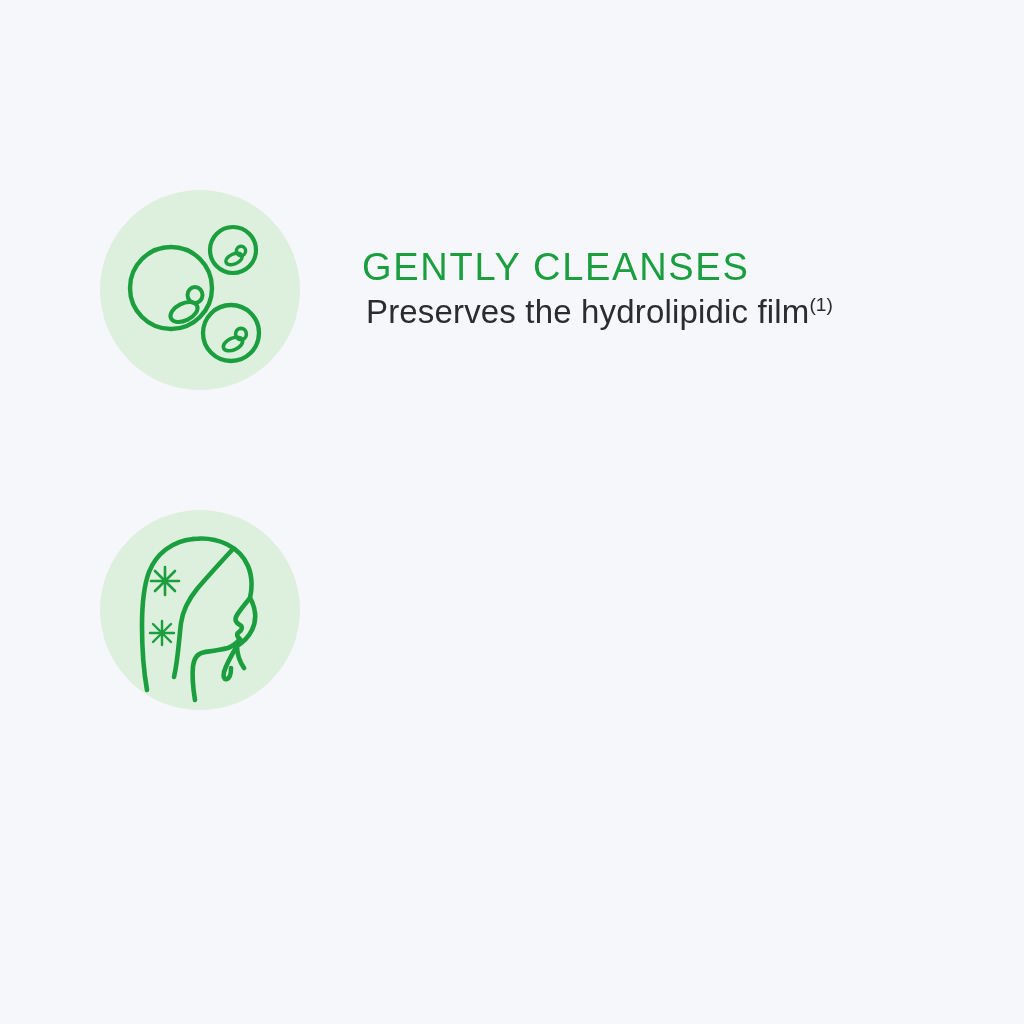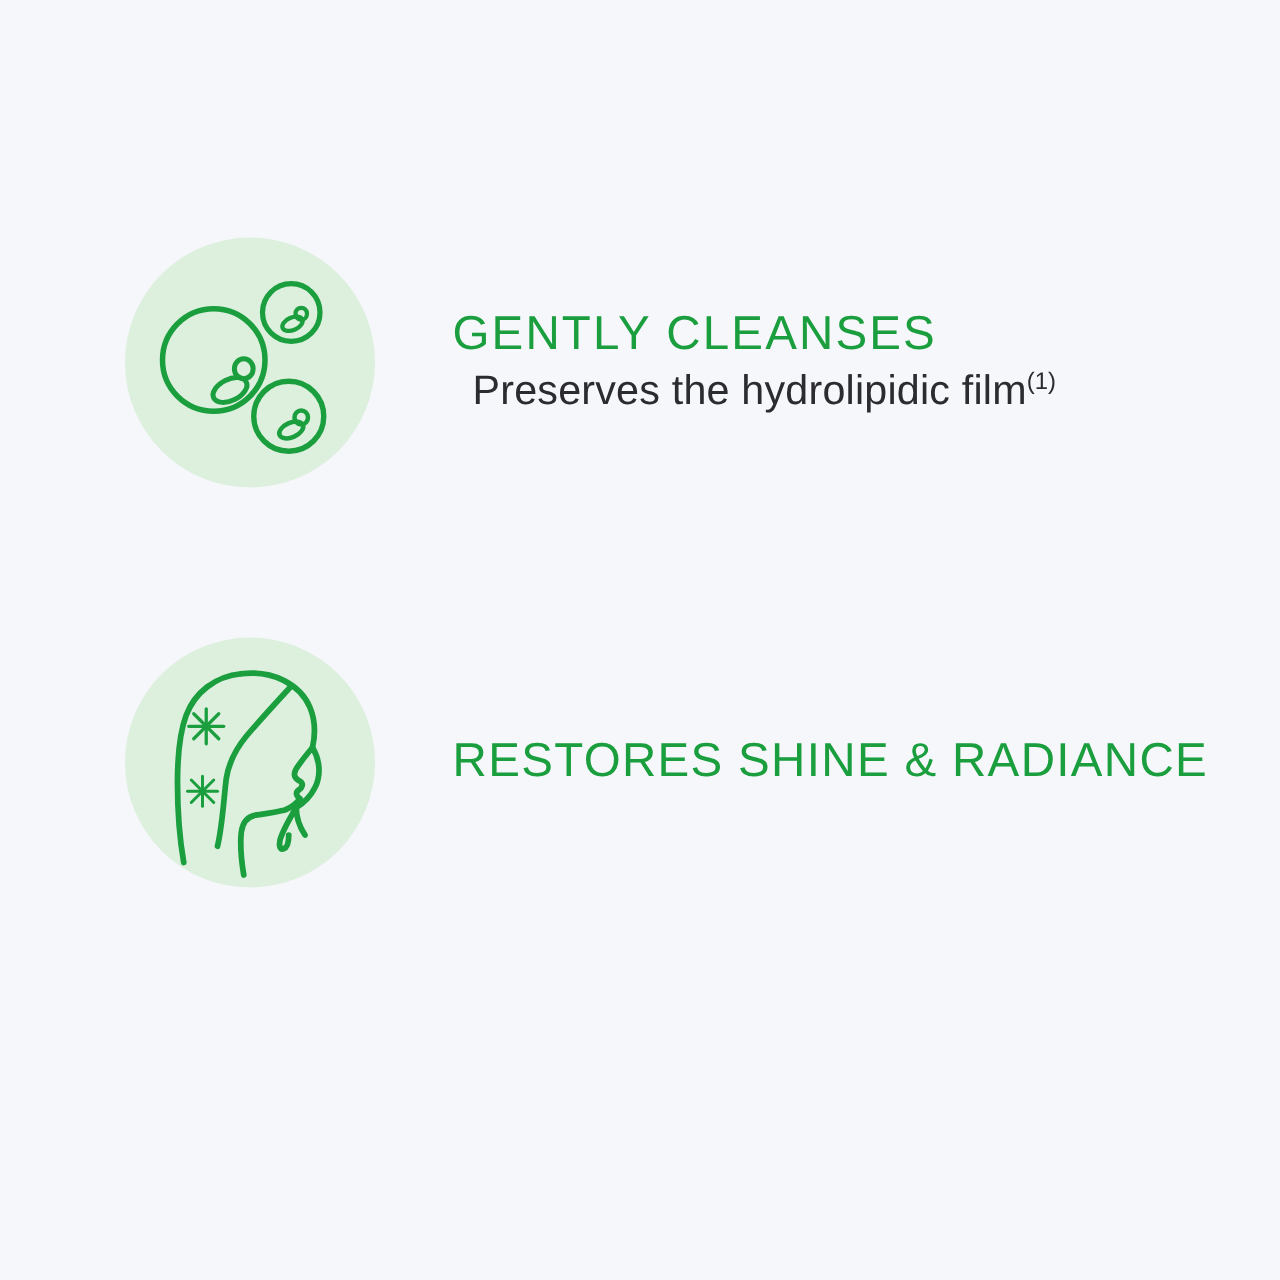--- a/index.html
+++ b/index.html
@@ -82,21 +82,21 @@
     padding: 0;
   }
 
   .benefit-subtitle {
     color: #2b2b30;
     font-size: 33px;
     font-weight: 400;
     letter-spacing: 0.005em;
     line-height: 1.22;
     white-space: nowrap;
-    margin: 4px 0 0 16px;
+    margin: 4px 0 0 4px;
     padding: 0;
   }
 
   .benefit-subtitle .ref {
     font-size: 0.58em;
     vertical-align: super;
     line-height: 0;
     letter-spacing: 0;
   }
 
@@ -185,17 +185,16 @@
             <line x1="62" y1="111" x2="62" y2="135"></line>
             <line x1="50" y1="123" x2="74" y2="123"></line>
             <line x1="53" y1="114" x2="71" y2="132"></line>
             <line x1="71" y1="114" x2="53" y2="132"></line>
           </g>
         </g>
       </svg>
     </div>
 
     <div class="benefit-text">
-      <div class="benefit-heading">RESTORES SHINE &amp; RADIANCE</div>
     </div>
   </div>
 
 </div>
 
 </body></html>

